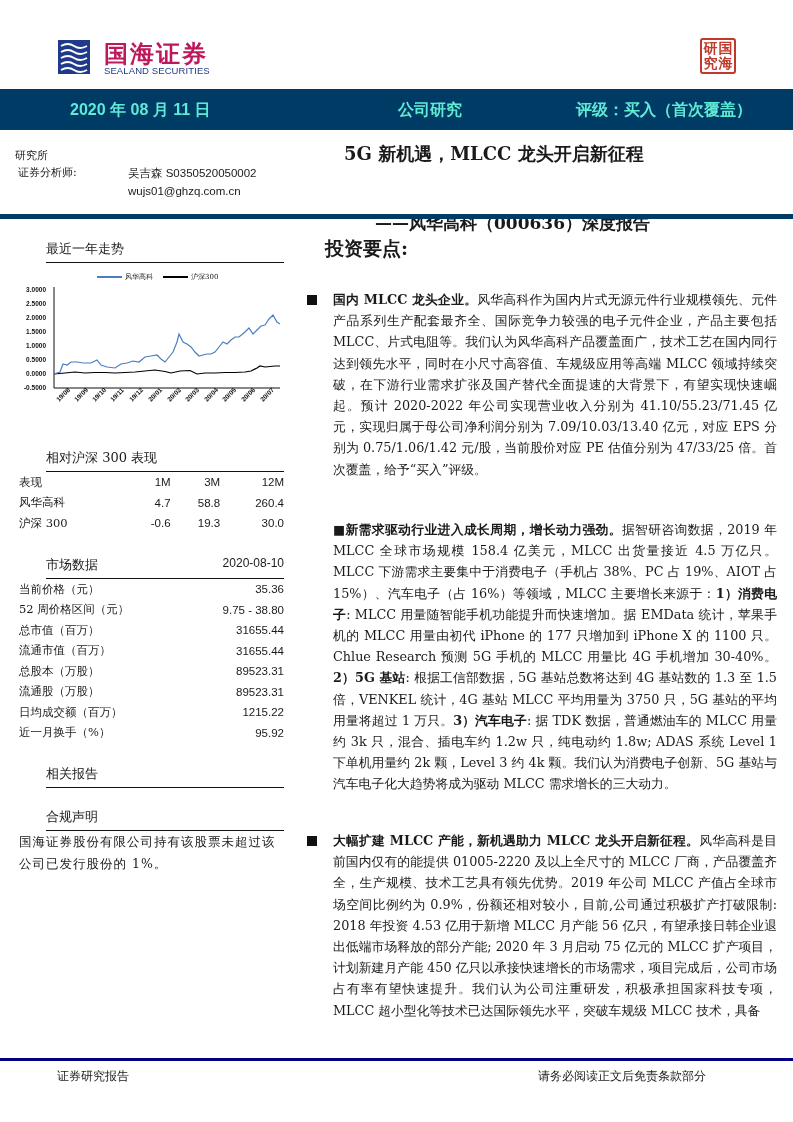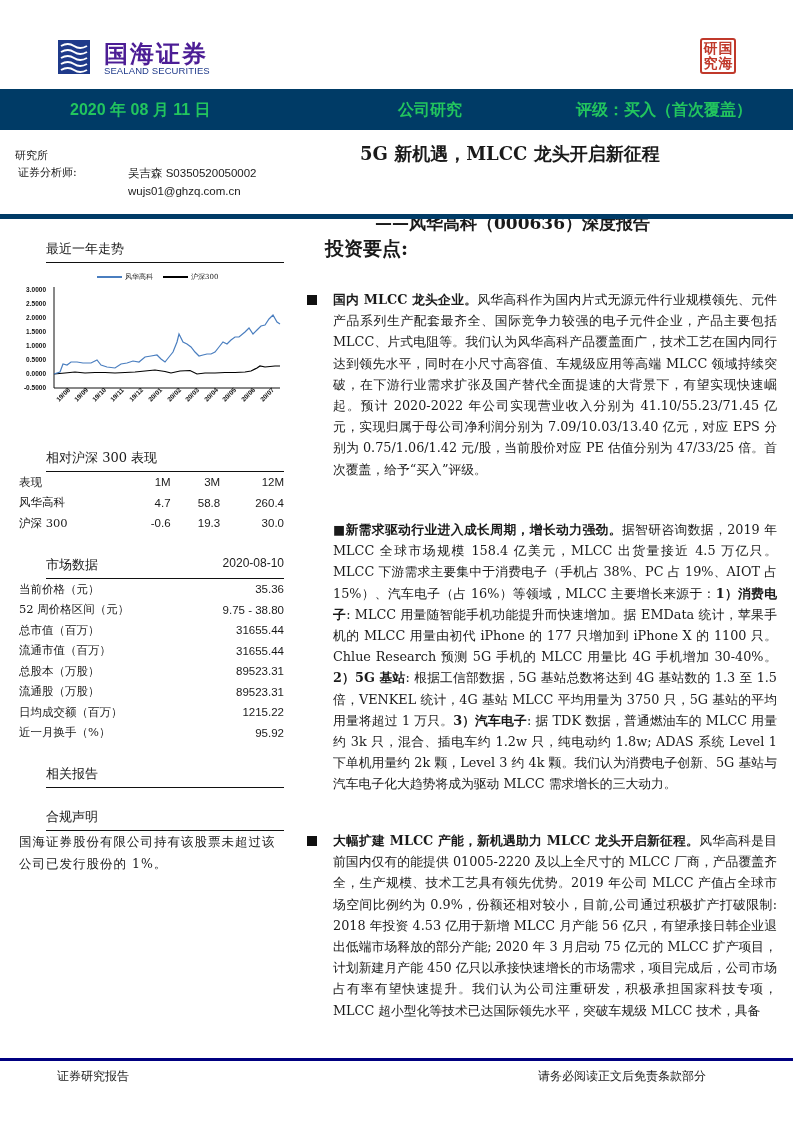--- a/index.html
+++ b/index.html
@@ -4,33 +4,33 @@
 <style>
   * { margin: 0; padding: 0; box-sizing: border-box; }
   body {
     width: 793px; height: 1122px; background: #ffffff; position: relative;
     font-family: "DejaVu Serif", "Liberation Serif", serif; color: #1a1a1a; overflow: hidden;
   }
   .abs { position: absolute; }
   
   .logo { left: 58px; top: 40px; width: 170px; height: 36px; }
   .logo-mark { left: 0; top: 0; width: 32px; height: 34px; }
-  .logo-cn { left: 46px; top: -2px; font-family: "DejaVu Sans", sans-serif; font-size: 24px; font-weight: bold; color: #4c1d95; letter-spacing: 2px; }
+  .logo-cn { left: 46px; top: -2px; font-family: "DejaVu Sans", sans-serif; font-size: 24px; font-weight: bold; color: #be185d; letter-spacing: 2px; }
   .logo-en { left: 46px; top: 25px; font-family: "Liberation Sans", sans-serif; font-size: 9.5px; color: #1f3a8a; letter-spacing: 0.1px; }
   .seal { left: 700px; top: 38px; width: 36px; height: 36px; border: 2px solid #c0392b; border-radius: 3px; color: #c0392b; font-size: 14px; line-height: 15px; font-weight: bold; display: grid; grid-template-columns: 1fr 1fr; text-align: center; padding: 1px; }
-  .bar { left: 0; top: 89px; width: 793px; height: 41px; background: #003b66; color: #22c55e; font-weight: bold; }
+  .bar { left: 0; top: 89px; width: 793px; height: 41px; background: #003b66; color: #5eead4; font-weight: bold; }
   .bar span { position: absolute; top: 11px; font-size: 16px; }
   .date { left: 70px; font-family: "Liberation Sans", sans-serif; }
   .type { left: 398px; font-family: "DejaVu Serif", serif; text-align: center; }
   .rating { left: 576px; font-family: "DejaVu Serif", serif; }
   
   .analyst { left: 15px; top: 147px; font-size: 11px; line-height: 18px; }
   .analyst .lbl { position: absolute; left: 0; white-space: nowrap; }
   .analyst .val { position: absolute; left: 113px; white-space: nowrap; font-family: "Liberation Sans", sans-serif; font-size: 11.5px; }
-  .title1 { left: 360px; top: 142px; font-size: 18px; font-weight: bold; white-space: nowrap; }
+  .title1 { left: 344px; top: 142px; font-size: 18px; font-weight: bold; white-space: nowrap; }
   .title2 { left: 375px; top: 180px; font-size: 17px; font-weight: bold; white-space: nowrap; margin-top: 32px; }
   .sep { left: 0; top: 214px; width: 793px; height: 5px; background: #003b66; }
   
   .lcol { left: 19px; width: 265px; }
   .sec-title { font-size: 13px; padding-bottom: 4px; border-bottom: 1.5px solid #111; margin-left: 27px; }
   .legend { left: 97px; top: 272px; font-size: 7px; display: flex; gap: 10px; align-items: center; }
   .legend .ln { display: inline-block; width: 25px; height: 1.5px; vertical-align: middle; margin-right: 3px; }
   table.kv { width: 100%; border-collapse: collapse; font-size: 11.5px; }
   table.kv td { height: 20.5px; padding: 0; }
   table.kv td.num { text-align: right; font-family: "Liberation Sans", sans-serif; }

